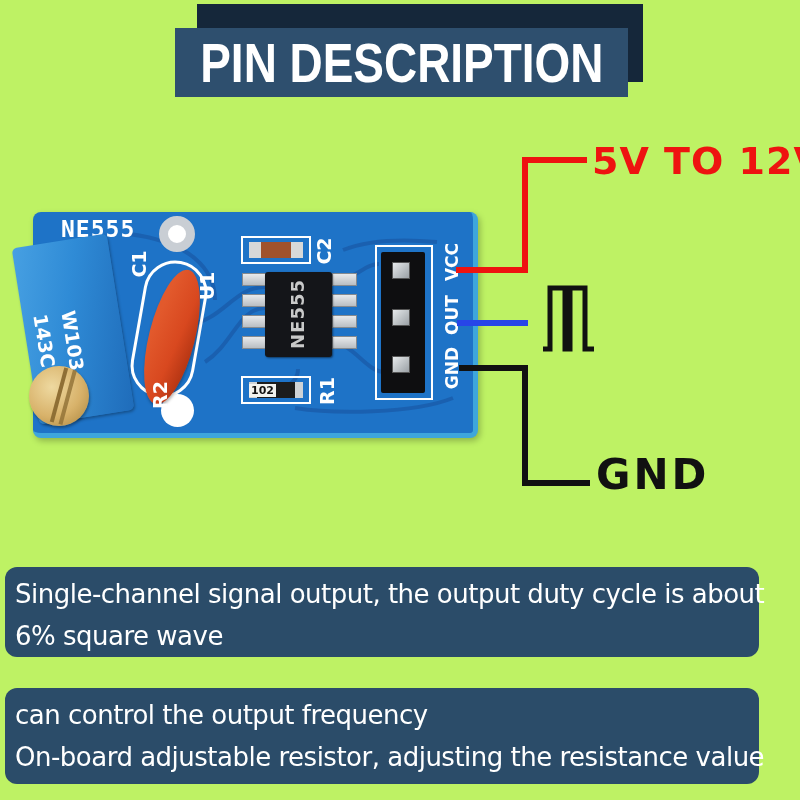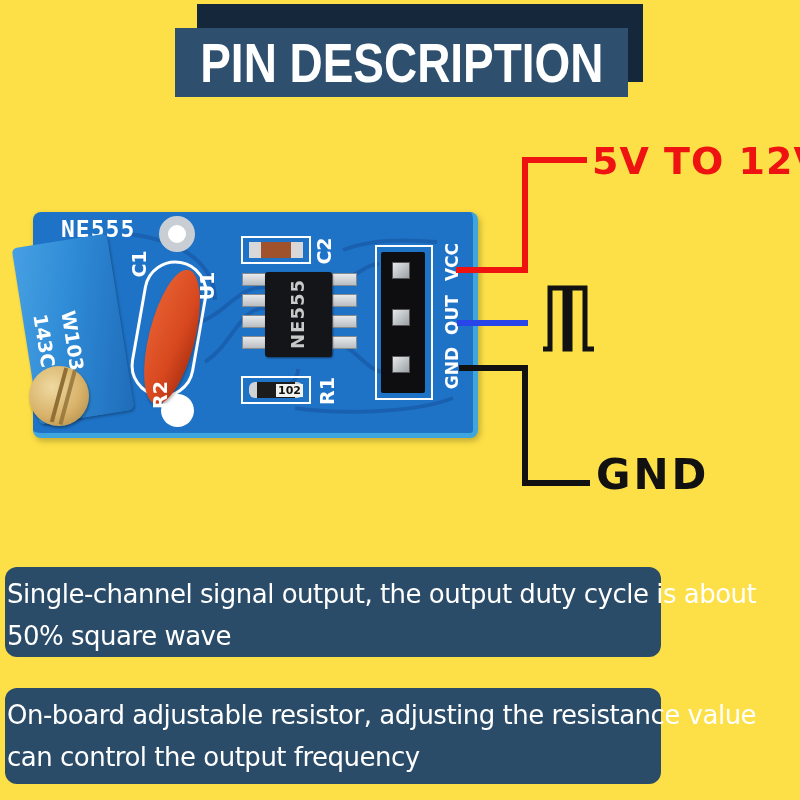--- a/index.html
+++ b/index.html
@@ -12,21 +12,21 @@
     --pcb:#1e73c7;
     --pcb-trace:#1a5fae;
     --pcb-edge:#3ea6dc;
     --trimmer:#2f8bd6;
     --screw-gold:#d8b26a;
     --cap-red:#d8481f;
   }
   *{margin:0;padding:0;box-sizing:border-box;}
   html,body{background:#ffffff;}
   body{font-family:"DejaVu Sans",sans-serif;}
-  .stage{position:relative;width:800px;height:800px;background:#fde047;overflow:hidden;}
+  .stage{position:relative;width:800px;height:800px;background:#bef264;overflow:hidden;}
 
   
   .banner-back{position:absolute;left:197px;top:4px;width:446px;height:78px;background:var(--banner-back);}
   .banner-front{position:absolute;left:175px;top:28px;width:453px;height:69px;background:var(--banner-front);
     display:flex;align-items:center;justify-content:center;}
   .banner-title{font-family:"Liberation Sans",sans-serif;font-weight:bold;font-size:56px;color:#ffffff;
     white-space:nowrap;transform:scaleX(0.82);transform-origin:center;letter-spacing:0px;}
 
   
   .board{position:absolute;left:33px;top:212px;width:445px;height:226px;background:var(--pcb);
@@ -63,42 +63,42 @@
   .chip-label{left:225px;top:92px;width:80px;color:#c9c9c9;font-size:18px;letter-spacing:1px;}
   .pin{position:absolute;width:24px;height:13px;background:linear-gradient(#e8eaec,#b9bec3);border:1px solid #858a8f;}
   .pin.l{left:209px;}
   .pin.r{left:299px;width:25px;}
 
   .smd-outline{position:absolute;width:70px;height:28px;border:2px solid #ffffff;}
   .smd-cap{position:absolute;left:6px;top:4px;width:54px;height:16px;
     background:linear-gradient(90deg,#d8d8d8 0 22%,#a0522d 22% 78%,#d8d8d8 78% 100%);}
   .smd-res{position:absolute;left:6px;top:4px;width:54px;height:16px;background:#1c1c1c;
     background:linear-gradient(90deg,#cfd3d6 0 15%,#1c1c1c 15% 85%,#cfd3d6 85% 100%);
-    display:flex;align-items:center;justify-content:flex-end;border-radius:6px;}
+    display:flex;align-items:center;justify-content:flex-start;}
   .res-code{background:#f2f2ee;color:#111;font-size:11px;font-weight:bold;padding:0 2px;line-height:13px;}
 
   .header-outline{position:absolute;left:342px;top:33px;width:58px;height:155px;border:2px solid #ffffff;}
   .header-body{position:absolute;left:348px;top:40px;width:44px;height:141px;background:#0e0e10;border-radius:2px;}
   .hpin{position:absolute;left:359px;width:18px;height:17px;background:linear-gradient(135deg,#e6e9eb,#9aa0a5);
     border:1px solid #555;}
 
   
   .wires{position:absolute;left:0;top:0;pointer-events:none;}
   .wire-red{stroke:var(--accent-red);}
   .wire-blue{stroke:var(--accent-blue);}
   .wire-black{stroke:var(--wire-black);}
   .wave{stroke:var(--wire-black);}
   .ann{position:absolute;font-weight:bold;white-space:nowrap;}
   .ann-power{left:592px;top:139px;font-size:38px;color:var(--accent-red);letter-spacing:1px;}
   .ann-output{left:604px;top:298px;font-size:37px;color:var(--accent-blue);letter-spacing:4px;}
   .ann-ground{left:596px;top:450px;font-size:42px;color:var(--wire-black);letter-spacing:3px;}
 
   
-  .note{position:absolute;left:5px;width:656px;background:var(--note-bg);border-radius:12px;
-    color:#ffffff;padding:6px 2px;}
+  .note{position:absolute;left:5px;width:754px;background:var(--note-bg);border-radius:12px;
+    color:#ffffff;padding:6px 10px;}
   .note-1{top:567px;height:90px;}
   .note-2{top:688px;height:96px;}
   .note .line{font-size:26px;letter-spacing:-0.5px;line-height:42px;white-space:nowrap;}
 </style>
 </head>
 <body>
 
 <div class="stage">
 
   <div class="banner-back"></div>
@@ -179,20 +179,20 @@
     <path class="wire-blue" d="M457,323 H528" fill="none" stroke-width="6"></path>
     <path class="wire-black" d="M459,368 H525 V483 H590" fill="none" stroke-width="6"></path>
     <path class="wave" d="M543,349 h7 v-61 h15 v61 h5 v-61 h15 v61 h9" fill="none" stroke-width="5"></path>
   </svg>
 
   <span class="ann ann-power">5V TO 12V</span>
   <span class="ann ann-ground">GND</span>
 
   <div class="note note-1">
     <div class="line">Single-channel signal output, the output duty cycle is about</div>
-    <div class="line">50% square wave</div>
+    <div class="line">6% square wave</div>
   </div>
   <div class="note note-2">
+    <div class="line">can control the output frequency</div>
     <div class="line">On-board adjustable resistor, adjusting the resistance value</div>
-    <div class="line">can control the output frequency</div>
   </div>
 
 </div>
 
 </body></html>

